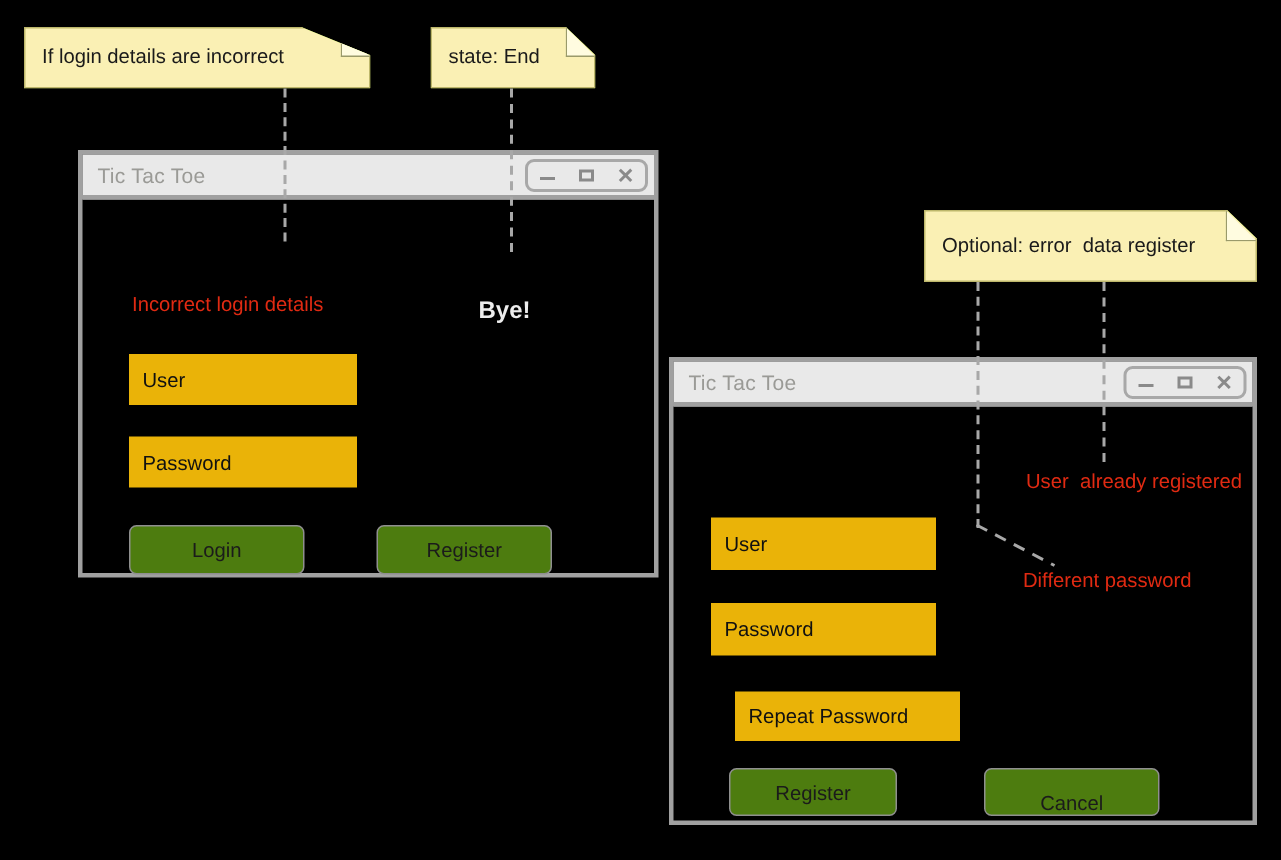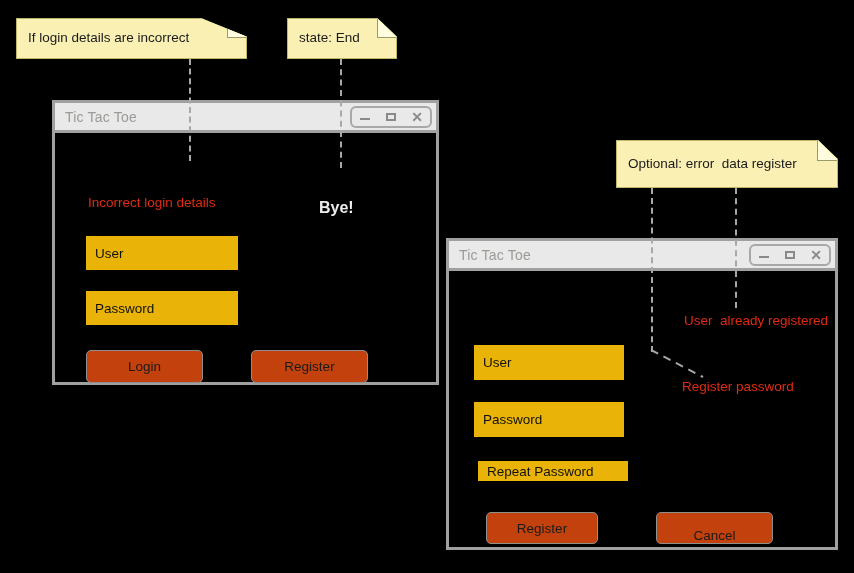--- a/index.html
+++ b/index.html
@@ -150,21 +150,21 @@
     color: #111111;
     font-size: 13.5px;
     display: flex;
     align-items: center;
     padding-left: 9px;
     box-sizing: border-box;
     white-space: pre;
   }
   .btn {
     position: absolute;
-    background: #c2410c;
+    background: #4d7c0f;
     color: #1b1b1b;
     font-size: 13.5px;
     border: 1px solid #8f8f8f;
     border-radius: 5px;
     display: flex;
     align-items: center;
     justify-content: center;
     box-sizing: border-box;
     white-space: pre;
   }
@@ -277,32 +277,32 @@
     <div class="win-body">
 
       <div class="field" style="left:25px; top:74px; width:150px; height:35px;">
         <span>User</span>
       </div>
 
       <div class="field" style="left:25px; top:131px; width:150px; height:35px;">
         <span>Password</span>
       </div>
 
-      <div class="field" style="left:29px; top:190px; width:150px; height:20px;">
+      <div class="field" style="left:41px; top:190px; width:150px; height:33px;">
         <span>Repeat Password</span>
       </div>
 
       <div class="btn" style="left:37px; top:241px; width:112px; height:32px;">
         <span>Register</span>
       </div>
 
       <div class="btn" style="left:207px; top:241px; width:117px; height:32px;align-items:flex-end;">
         <span>Cancel</span>
       </div>
 
     </div>
   </div>
 
   <span class="err" style="left:672px; top:313px;margin-left:12px;">User  already registered</span>
 
-  <span class="err" style="left:682px; top:379px;">Register password</span>
+  <span class="err" style="left:682px; top:379px;">Different password</span>
 
 </div>
 
 </body></html>

